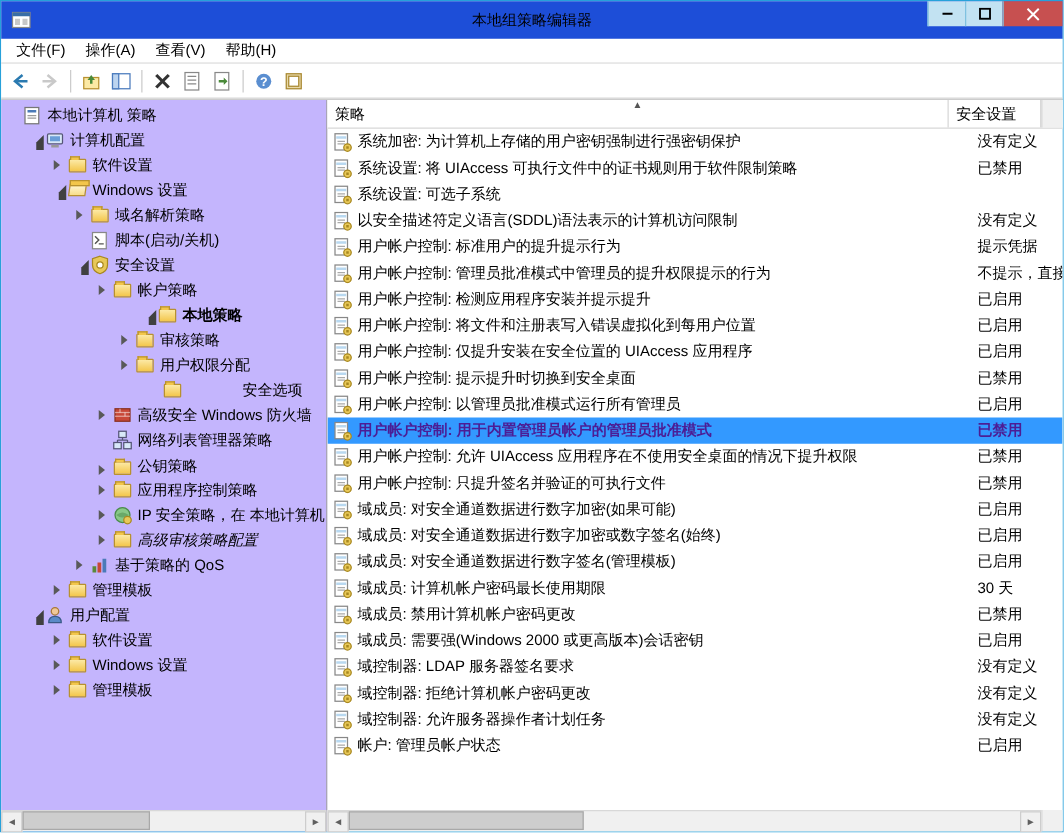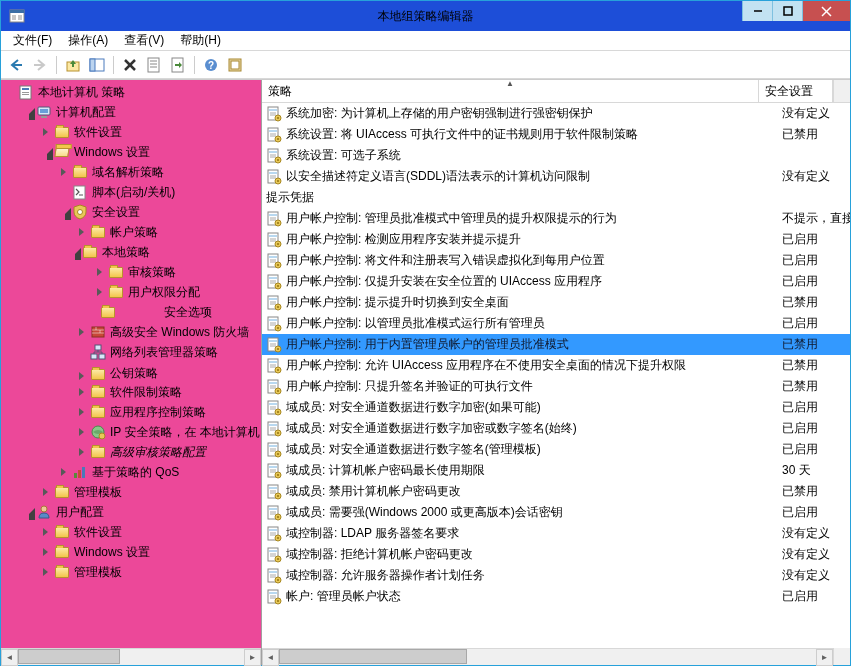--- a/index.html
+++ b/index.html
@@ -10,40 +10,40 @@
   .titlebar-title { position: absolute; left: 0; right: 0; text-align: center; font-size: 12px; color: #000; pointer-events: none; }
   .win-buttons { margin-left: auto; display: flex; height: 20px; align-self: flex-start; }
   .win-btn { width: 30px; height: 20px; display: flex; align-items: center; justify-content: center; font-family: "Segoe UI Symbol", sans-serif; font-size: 10px; background: #c2e2f2; border-left: 1px solid #7fc1e0; cursor: default; }
   .win-btn.close { background: #c75050; color: #fff; width: 48px; }
   .menubar { height: 20px; display: flex; align-items: center; padding: 0 4px; background: #fff; border-bottom: 1px solid #d8d8d8; }
   .menu-item { padding: 2px 8px; cursor: default; }
   .toolbar { height: 28px; display: flex; align-items: center; padding: 0 4px; gap: 2px; background: #fff; border-bottom: 1px solid #d8d8d8; }
   .tb-btn { width: 22px; height: 22px; display: flex; align-items: center; justify-content: center; cursor: default; border-radius: 2px; }
   .tb-sep { width: 1px; height: 18px; background: #ccc; margin: 0 3px; }
   .content { flex: 1; display: flex; border-top: 1px solid #ccc; min-height: 0; }
-  .tree-pane { width: 261px; border-right: 1px solid #a0a0a0; display: flex; flex-direction: column; background: #ec4899; min-height: 0; }
+  .tree-pane { width: 261px; border-right: 1px solid #a0a0a0; display: flex; flex-direction: column; background: #c4b5fd; min-height: 0; }
   .tree-body { flex: 1; overflow: hidden; padding-top: 2px; }
   .tree-node { display: flex; align-items: center; height: 20px; white-space: nowrap; cursor: default; }
   .tw { width: 11px; height: 11px; display: inline-block; position: relative; margin-right: 2px; flex-shrink: 0; }
   .tw.closed::before { content: ""; position: absolute; left: 2px; top: 1px; border-left: 5px solid #595959; border-top: 4px solid transparent; border-bottom: 4px solid transparent; }
   .tw.open2::before { content: ""; position: absolute; left: 0; top: 1px; width: 6px; height: 6px; border-right: 6px solid #404040; border-top: 6px solid transparent; }
   .node-icon { width: 16px; height: 16px; margin-right: 4px; flex-shrink: 0; display: inline-flex; align-items: center; justify-content: center; }
   .folder-closed { background: linear-gradient(#fce9a5, #f3c64b); border: 1px solid #b8912f; border-radius: 1px; width: 14px; height: 11px; position: relative; }
   .folder-closed::before { content: ""; position: absolute; top: -3px; left: 0; width: 6px; height: 2px; background: #f3c64b; border: 1px solid #b8912f; border-bottom: none; }
   .folder-open { background: linear-gradient(#fff6d6, #f8dd8b); border: 1px solid #b8912f; width: 14px; height: 10px; position: relative; transform: skewX(-8deg); }
   .folder-open::before { content: ""; position: absolute; top: -4px; left: -1px; width: 14px; height: 3px; background: #f3c64b; border: 1px solid #b8912f; transform: skewX(8deg); }
   .list-pane { flex: 1; display: flex; flex-direction: column; min-height: 0; background: #fff; }
   .list-header { height: 23px; display: flex; background: #fff; border-bottom: 1px solid #d8d8d8; }
   .col-h { border-right: 1px solid #d8d8d8; padding: 3px 6px; display: flex; align-items: center; cursor: default; position: relative; }
   .col-h.policy { flex: 1; }
   .col-h.security { width: 74px; }
   .sort-arrow { position: absolute; left: 50%; top: -1px; transform: translateX(-50%); font-size: 8px; color: #555; }
   .list-body { flex: 1; overflow-y: scroll; overflow-x: hidden; }
   .row { display: flex; height: 21px; align-items: center; cursor: default; }
-  .row.selected { background: #3399ff; color: #0f172a; }
+  .row.selected { background: #3399ff; color: #4c1d95; font-weight: bold; }
   .cell-policy { flex: 1; display: flex; align-items: center; padding-left: 4px; white-space: nowrap; overflow: hidden; }
   .cell-sec { width: 72px; padding-left: 4px; white-space: nowrap; overflow: hidden; }
   .pol-icon { width: 16px; height: 16px; margin-right: 4px; flex-shrink: 0; }
   .hscroll { height: 17px; background: #f0f0f0; border-top: 1px solid #d8d8d8; display: flex; align-items: center; position: relative; }
   .hs-btn { width: 17px; height: 17px; background: #f0f0f0; border: 1px solid #cdcdcd; display: flex; align-items: center; justify-content: center; font-size: 8px; color: #606060; }
   .hs-track { flex: 1; height: 17px; position: relative; }
   .hs-thumb { position: absolute; top: 0; height: 15px; background: #cdcdcd; border: 1px solid #a8a8a8; }
   .vscroll-spacer { width: 17px; background: #f0f0f0; border-left: 1px solid #d8d8d8; }
   ::-webkit-scrollbar { width: 17px; height: 17px; }
   ::-webkit-scrollbar-track { background: #f0f0f0; }
@@ -223,42 +223,42 @@
             </span>
             <span>安全设置</span>
           </div>
           <div class="tree-node" style="padding-left: 76px;">
             <span class="tw closed"></span>
             <span class="node-icon">
               <span class="folder-closed"></span>
             </span>
             <span>帐户策略</span>
           </div>
-          <div class="tree-node" style="padding-left: 68px;">
+          <div class="tree-node" style="padding-left: 112px; font-weight: bold;">
             <span class="tw open2"></span>
             <span class="node-icon">
               <span class="folder-closed"></span>
             </span>
             <span>本地策略</span>
           </div>
           <div class="tree-node" style="padding-left: 94px;">
             <span class="tw closed"></span>
             <span class="node-icon">
               <span class="folder-closed"></span>
             </span>
             <span>审核策略</span>
           </div>
           <div class="tree-node" style="padding-left: 94px;">
             <span class="tw closed"></span>
             <span class="node-icon">
               <span class="folder-closed"></span>
             </span>
             <span>用户权限分配</span>
           </div>
-          <div class="tree-node" style="padding-left: 42px; gap: 44px;">
+          <div class="tree-node" style="padding-left: 72px; gap: 44px;">
             <span style="width:13px;display:inline-block;flex-shrink:0"></span>
             <span class="node-icon">
               <span class="folder-closed"></span>
             </span>
             <span>安全选项</span>
           </div>
           <div class="tree-node" style="padding-left: 76px;">
             <span class="tw closed"></span>
             <span class="node-icon">
               <svg width="16" height="16">
@@ -285,27 +285,20 @@
               </svg>
             </span>
             <span>网络列表管理器策略</span>
           </div>
           <div class="tree-node" style="padding-left: 76px; align-items: flex-end;">
             <span class="tw closed"></span>
             <span class="node-icon">
               <span class="folder-closed"></span>
             </span>
             <span>公钥策略</span>
-          </div>
-          <div class="tree-node" style="padding-left: 76px;">
-            <span class="tw closed"></span>
-            <span class="node-icon">
-              <span class="folder-closed"></span>
-            </span>
-            <span>软件限制策略</span>
           </div>
           <div class="tree-node" style="padding-left: 76px;">
             <span class="tw closed"></span>
             <span class="node-icon">
               <span class="folder-closed"></span>
             </span>
             <span>应用程序控制策略</span>
           </div>
           <div class="tree-node" style="padding-left: 76px;">
             <span class="tw closed"></span>
@@ -446,20 +439,31 @@
                   <line x1="4" y1="7" x2="10" y2="7" stroke="#aaa"></line>
                   <line x1="4" y1="9" x2="10" y2="9" stroke="#aaa"></line>
                   <circle cx="12" cy="12" r="3" fill="#e8c858" stroke="#a88820"></circle>
                   <rect x="11" y="11" width="2" height="2" fill="#a88820"></rect>
                 </svg></span>
               <span>以安全描述符定义语言(SDDL)语法表示的计算机访问限制</span>
             </div>
             <div class="cell-sec">没有定义</div>
           </div>
           <div class="row">
+            <div class="cell-policy">
+              <span class="pol-icon"><svg width="16" height="16">
+                  <rect x="2" y="1" width="10" height="13" fill="#fff" stroke="#888"></rect>
+                  <rect x="3" y="3" width="8" height="2" fill="#b8d8f0"></rect>
+                  <line x1="4" y1="7" x2="10" y2="7" stroke="#aaa"></line>
+                  <line x1="4" y1="9" x2="10" y2="9" stroke="#aaa"></line>
+                  <circle cx="12" cy="12" r="3" fill="#e8c858" stroke="#a88820"></circle>
+                  <rect x="11" y="11" width="2" height="2" fill="#a88820"></rect>
+                </svg></span>
+              <span>用户帐户控制: 标准用户的提升提示行为</span>
+            </div>
             <div class="cell-sec">提示凭据</div>
           </div>
           <div class="row">
             <div class="cell-policy">
               <span class="pol-icon"><svg width="16" height="16">
                   <rect x="2" y="1" width="10" height="13" fill="#fff" stroke="#888"></rect>
                   <rect x="3" y="3" width="8" height="2" fill="#b8d8f0"></rect>
                   <line x1="4" y1="7" x2="10" y2="7" stroke="#aaa"></line>
                   <line x1="4" y1="9" x2="10" y2="9" stroke="#aaa"></line>
                   <circle cx="12" cy="12" r="3" fill="#e8c858" stroke="#a88820"></circle>

